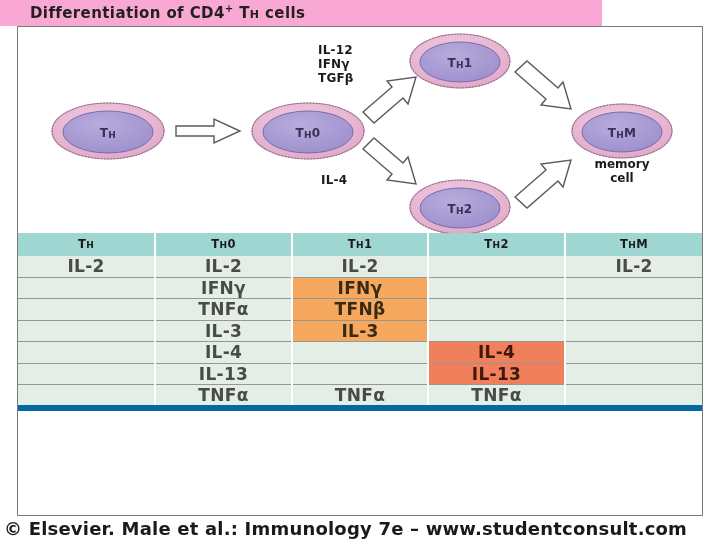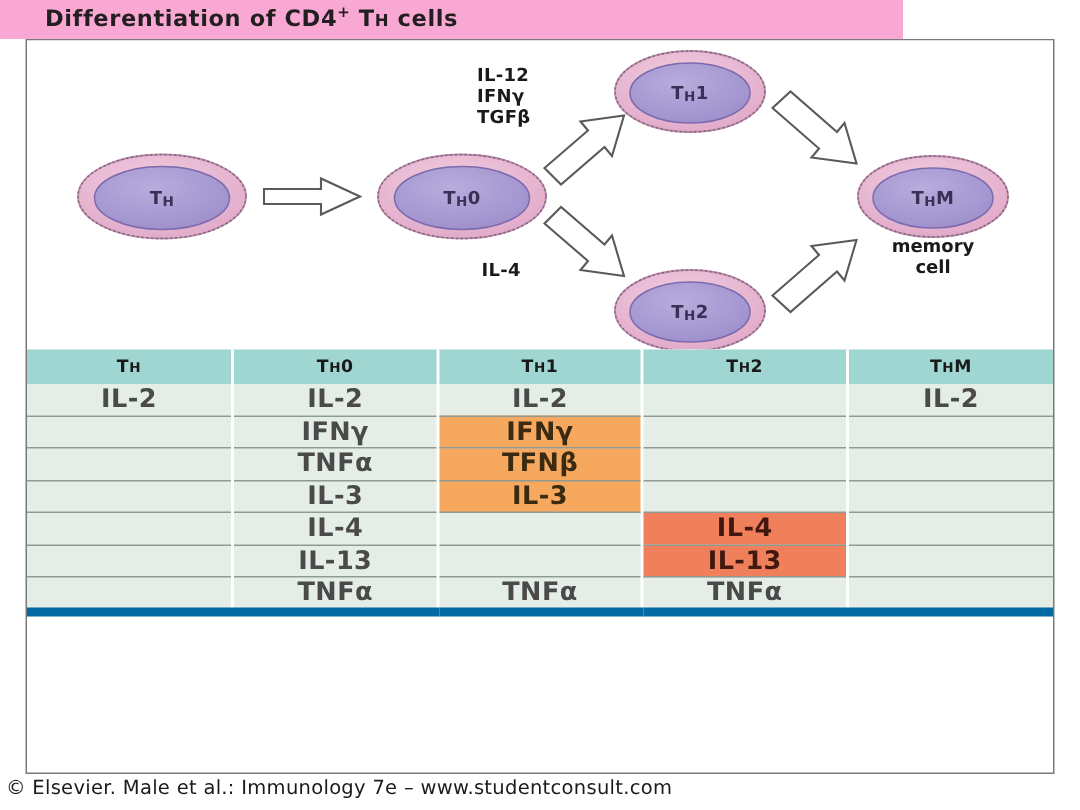--- a/index.html
+++ b/index.html
@@ -94,21 +94,21 @@
   }
   #cytokine-table td:last-child{border-right:none;}
   #cytokine-table tr:last-child td{border-bottom:6px solid #0369a1;margin-left:32px;}
 
   td.hl-th1{background:#f5a85e !important;color:#3a2a12 !important;}
   td.hl-th2{background:#f07f5c !important;color:#40180f !important;}
 
   
   #footer-credit{
     position:absolute;left:4px;top:518px;
-    font-size:13px;font-weight:normal;color:#1a1a1a;
+    font-size:18px;font-weight:bold;color:#1a1a1a;
     letter-spacing:.2px;white-space:nowrap;
   }
 </style>
 </head>
 <body>
 
 <div id="title-bar">
   <div id="title-text">
     <span>Differentiation of CD4</span><span class="sup">+</span>&nbsp;<span>T</span><span class="smallcap">H</span><span> cells</span>
   </div>

